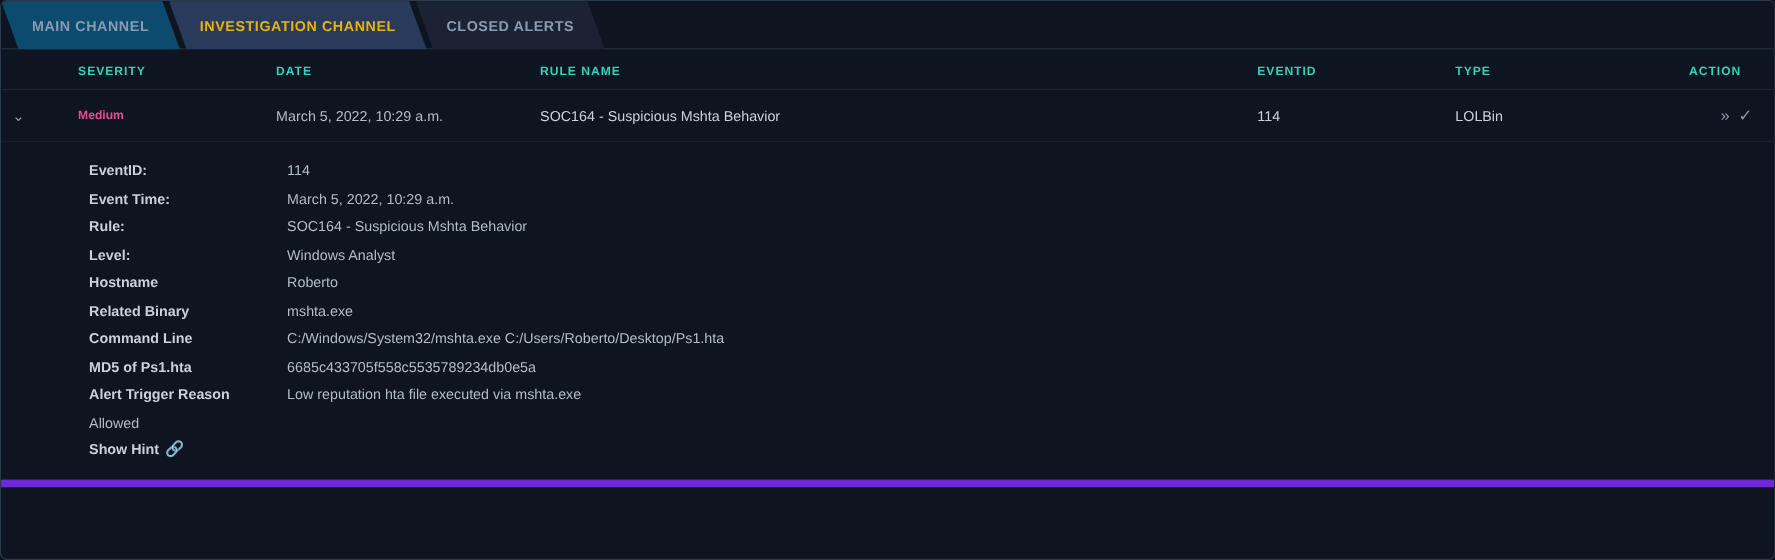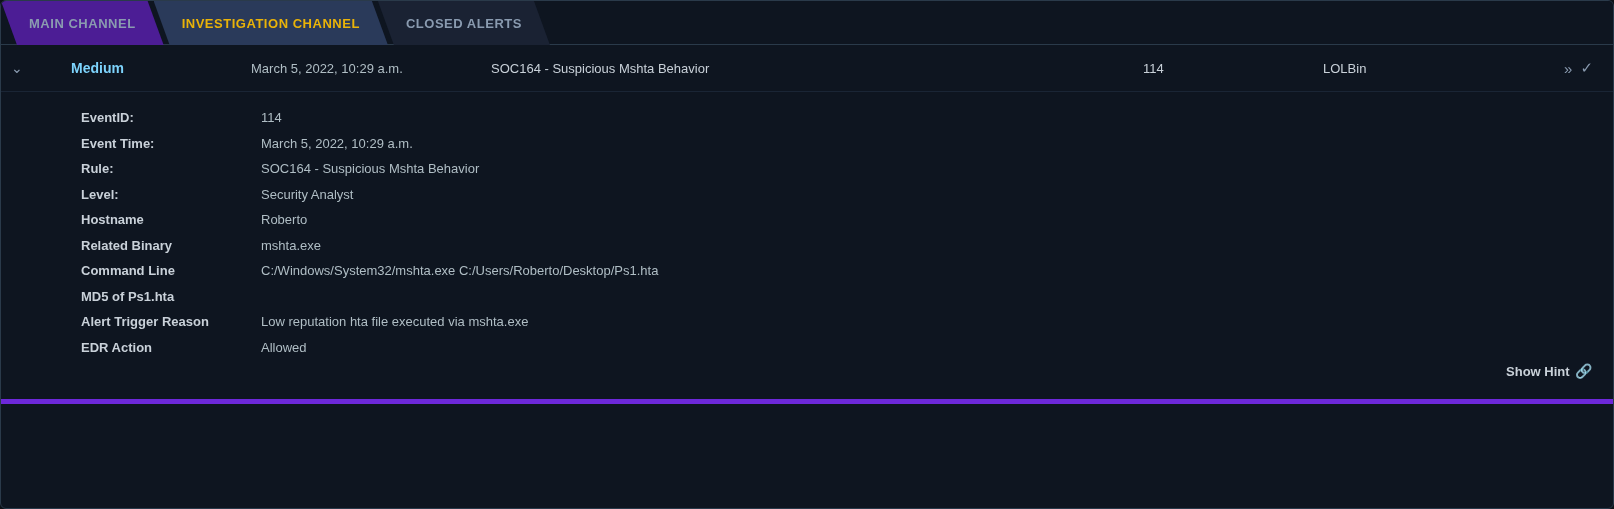--- a/index.html
+++ b/index.html
@@ -39,21 +39,21 @@
       font-size: 13px;
       font-weight: 700;
       letter-spacing: 0.04em;
       cursor: pointer;
       position: relative;
       clip-path: polygon(0 0, calc(100% - 16px) 0, 100% 100%, 16px 100%);
       margin-right: -10px;
     }
 
     .tab-main {
-      background: #4c1d95;
+      background: #0c4a6e;
       color: #8a9bb0;
       z-index: 1;
     }
 
     .tab-investigation {
       background: #2a3a5a;
       color: #eab308;
       z-index: 2;
     }
 
@@ -100,22 +100,22 @@
       background: #0e1520;
     }
 
     .expand-icon {
       color: #8a9bb0;
       font-size: 14px;
       cursor: pointer;
     }
 
     .severity-medium {
-      color: #7dd3fc;
-      font-size: 14px;
+      color: #ec4899;
+      font-size: 11px;
       font-weight: 600;
     }
 
     .date-cell {
       color: #b0bec5;
       font-size: 13px;
     }
 
     .rule-name-cell {
       color: #c9d1d9;
@@ -151,21 +151,21 @@
     .action-check {
       color: #8a9bb0;
       font-size: 15px;
       cursor: pointer;
     }
 
     
     .detail-panel {
       padding: 16px 20px 20px 80px;
       background: #0e1520;
-      border-bottom: 5px solid #6d28d9;
+      border-bottom: 7px solid #6d28d9;
     }
 
     .detail-row {
       display: flex;
       margin-bottom: 6px;
       font-size: 13px;
       line-height: 1.5;
     }
 
     .detail-label {
@@ -178,21 +178,20 @@
     .detail-value {
       color: #b0bec5;
       font-weight: 400;
     }
 
     .show-hint-row {
       display: flex;
       align-items: center;
       gap: 6px;
       margin-top: 2px;
-      justify-content: flex-end;
     }
 
     .show-hint-label {
       color: #c9d1d9;
       font-weight: 600;
       font-size: 13px;
       cursor: pointer;
     }
 
     .hint-icon {
@@ -212,20 +211,29 @@
     <div class="tab tab-investigation">
       <span>INVESTIGATION CHANNEL</span>
     </div>
     <div class="tab tab-closed">
       <span>CLOSED ALERTS</span>
     </div>
   </div>
 
   <div class="table-area">
 
+    <div class="table-header">
+      <div></div>
+      <div class="col-header">SEVERITY</div>
+      <div class="col-header">DATE</div>
+      <div class="col-header">RULE NAME</div>
+      <div class="col-header">EVENTID</div>
+      <div class="col-header">TYPE</div>
+      <div class="col-header col-header-action">ACTION</div>
+    </div>
 
     <div class="alert-row">
       <div class="expand-icon">⌄</div>
       <div class="severity-medium">Medium</div>
       <div class="date-cell">March 5, 2022, 10:29 a.m.</div>
       <div class="rule-name-cell">SOC164 - Suspicious Mshta Behavior</div>
       <div class="eventid-cell">114</div>
       <div class="type-cell">LOLBin</div>
       <div class="action-cell">
         <span class="action-forward">»</span>
@@ -245,21 +253,21 @@
         <span class="detail-value">March 5, 2022, 10:29 a.m.</span>
       </div>
 
       <div class="detail-row">
         <span class="detail-label">Rule:</span>
         <span class="detail-value">SOC164 - Suspicious Mshta Behavior</span>
       </div>
 
       <div class="detail-row">
         <span class="detail-label">Level:</span>
-        <span class="detail-value">Security Analyst</span>
+        <span class="detail-value">Windows Analyst</span>
       </div>
 
       <div class="detail-row">
         <span class="detail-label">Hostname</span>
         <span class="detail-value">Roberto</span>
       </div>
 
 
       <div class="detail-row">
         <span class="detail-label">Related Binary</span>
@@ -267,29 +275,29 @@
       </div>
 
 
       <div class="detail-row">
         <span class="detail-label">Command Line</span>
         <span class="detail-value">C:/Windows/System32/mshta.exe C:/Users/Roberto/Desktop/Ps1.hta</span>
       </div>
 
       <div class="detail-row">
         <span class="detail-label">MD5 of Ps1.hta</span>
+        <span class="detail-value">6685c433705f558c5535789234db0e5a</span>
       </div>
 
       <div class="detail-row">
         <span class="detail-label">Alert Trigger Reason</span>
         <span class="detail-value">Low reputation hta file executed via mshta.exe</span>
       </div>
 
       <div class="detail-row">
-        <span class="detail-label">EDR Action</span>
         <span class="detail-value">Allowed</span>
       </div>
 
       <div class="show-hint-row">
         <span class="show-hint-label">Show Hint</span>
         <span class="hint-icon">🔗</span>
       </div>
 
     </div>
 

